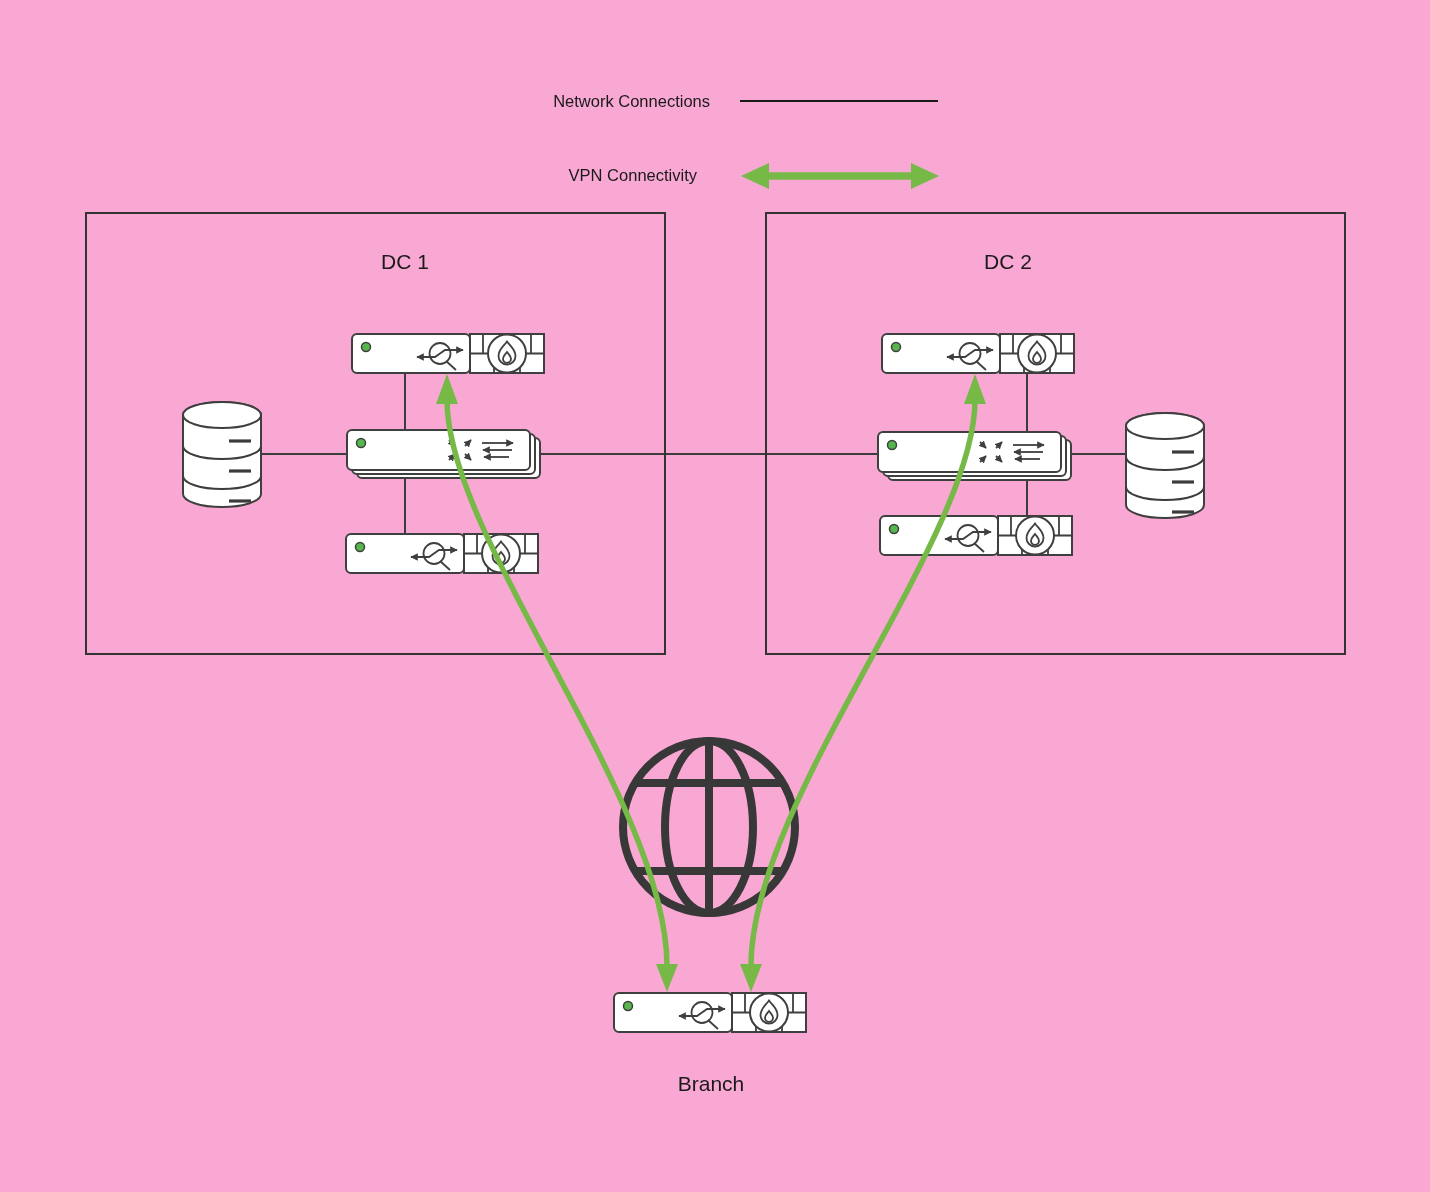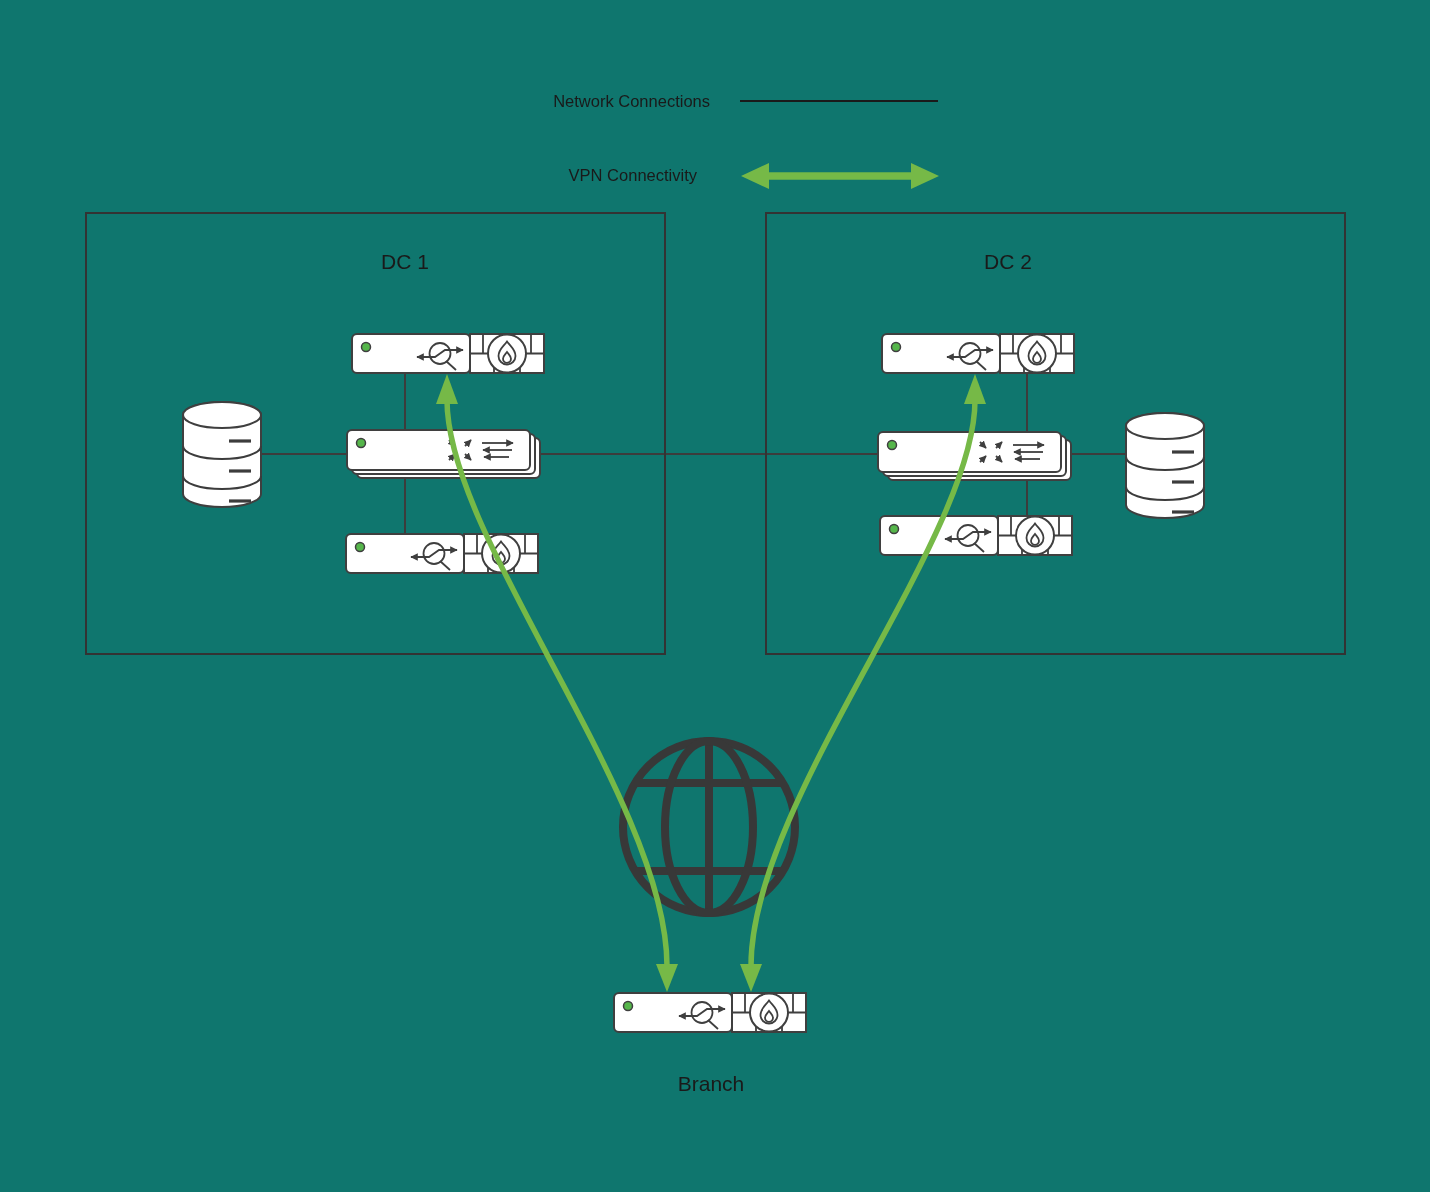--- a/index.html
+++ b/index.html
@@ -1,16 +1,16 @@
 <!DOCTYPE html>
 <html><head>
 <meta charset="utf-8">
 <style>
   html,body { margin:0; padding:0; background:#ffffff; }
-  .canvas { position:relative; width:1430px; height:1192px; background:#0f766e; overflow:hidden; }
+  .canvas { position:relative; width:1430px; height:1192px; background:#f9a8d4; overflow:hidden; }
   svg { display:block; }
   text {
     font-family:"Liberation Sans", sans-serif;
     fill:#1a1a1a;
   }
   .t-legend { font-size:16.5px; }
   .t-title  { font-size:21px; }
   .ln   { stroke:#3c3c3c; stroke-width:2; fill:none; }
   .box  { stroke:#333333; stroke-width:2; fill:none; }
   .dev  { fill:#ffffff; stroke:#3f3f3f; stroke-width:2; }

